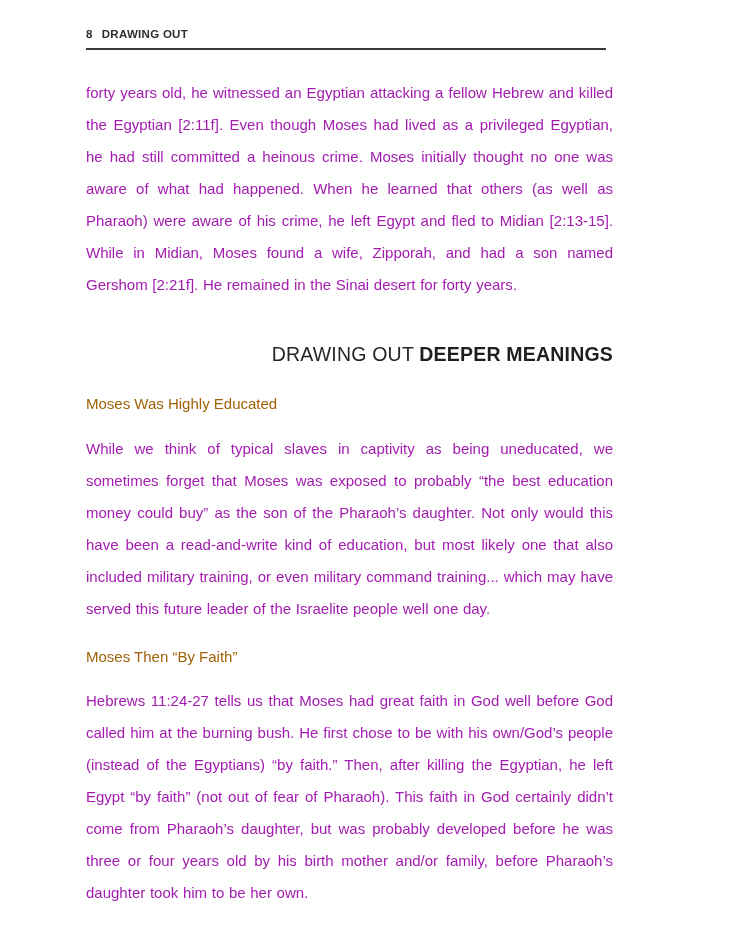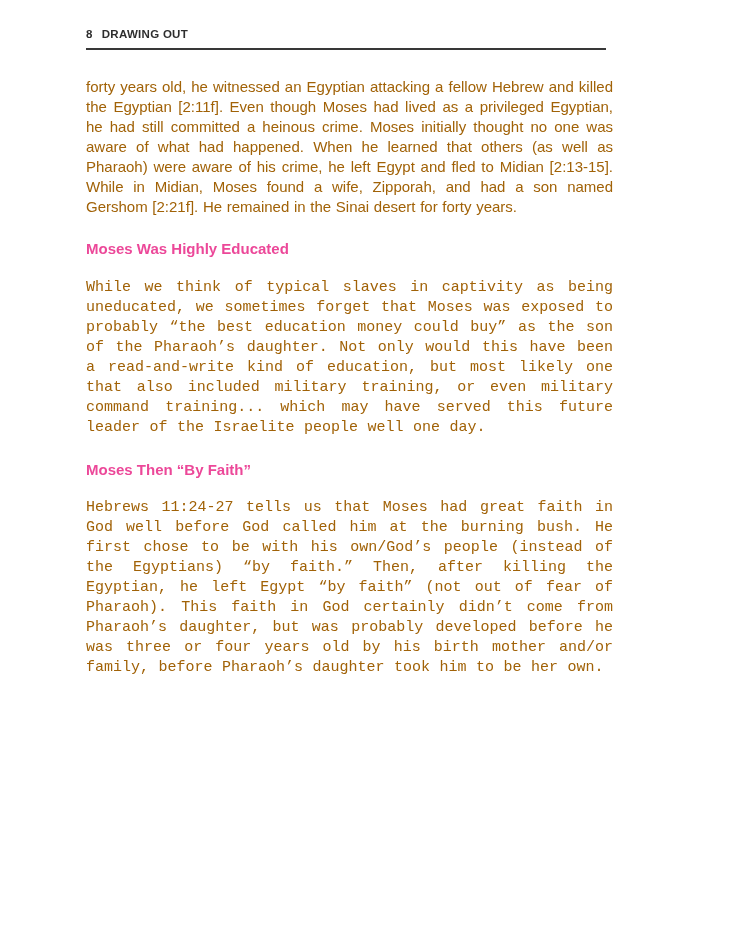--- a/index.html
+++ b/index.html
@@ -34,23 +34,23 @@
   }
   .header-rule {
     width: 520px;
     height: 2px;
     background: #383838;
     margin-top: 7px;
     border: none;
   }
   .body-para {
     font-size: 15px;
-    line-height: 20px;
+    line-height: 32px;
     text-align: justify;
-    color: #a16207;
+    color: #a21caf;
     margin: 22px 0 0 0;
     word-spacing: 0.5px;
   }
   .body-para.first {
     margin-top: 27px;
   }
   .section-heading {
     margin: 40px 0 26px 0;
     text-align: right;
     font-size: 19.5px;
@@ -59,45 +59,45 @@
     color: #262626;
     font-weight: 400;
   }
   .section-heading .h-bold {
     font-weight: 700;
     color: #1f1f1f;
   }
   .subheading {
     font-size: 15px;
     line-height: 22.5px;
-    font-weight: 700;
-    color: #ec4899;
+    font-weight: 400;
+    color: #a16207;
     margin: 21px 0 0 0;
   }
   .subheading + .body-para {
     margin-top: 17px;
-    font-family: Liberation Mono, monospace;
   }
 </style>
 </head>
 <body>
 
 <div class="page">
   <div class="content-col">
 
     <header class="running-header">
       <span>8</span>
       <span>DRAWING OUT</span>
     </header>
 
     <div class="header-rule"></div>
 
     <p class="body-para first">forty years old, he witnessed an Egyptian attacking a fellow Hebrew and killed the Egyptian [2:11f]. Even though Moses had lived as a privileged Egyptian, he had still committed a heinous crime. Moses initially thought no one was aware of what had happened. When he learned that others (as well as Pharaoh) were aware of his crime, he left Egypt and fled to Midian [2:13-15]. While in Midian, Moses found a wife, Zipporah, and had a son named Gershom [2:21f]. He remained in the Sinai desert for forty years.</p>
 
 
+    <h1 class="section-heading"><span class="h-reg">DRAWING OUT </span><span class="h-bold">DEEPER MEANINGS</span></h1>
 
     <h2 class="subheading">Moses Was Highly Educated</h2>
 
     <p class="body-para">While we think of typical slaves in captivity as being uneducated, we sometimes forget that Moses was exposed to probably “the best education money could buy” as the son of the Pharaoh’s daughter. Not only would this have been a read-and-write kind of education, but most likely one that also included military training, or even military command training... which may have served this future leader of the Israelite people well one day.</p>
 
     <h2 class="subheading">Moses Then “By Faith”</h2>
 
     <p class="body-para">Hebrews 11:24-27 tells us that Moses had great faith in God well before God called him at the burning bush. He first chose to be with his own/God’s people (instead of the Egyptians) “by faith.” Then, after killing the Egyptian, he left Egypt “by faith” (not out of fear of Pharaoh). This faith in God certainly didn’t come from Pharaoh’s daughter, but was probably developed before he was three or four years old by his birth mother and/or family, before Pharaoh’s daughter took him to be her own.</p>
 
   </div>

